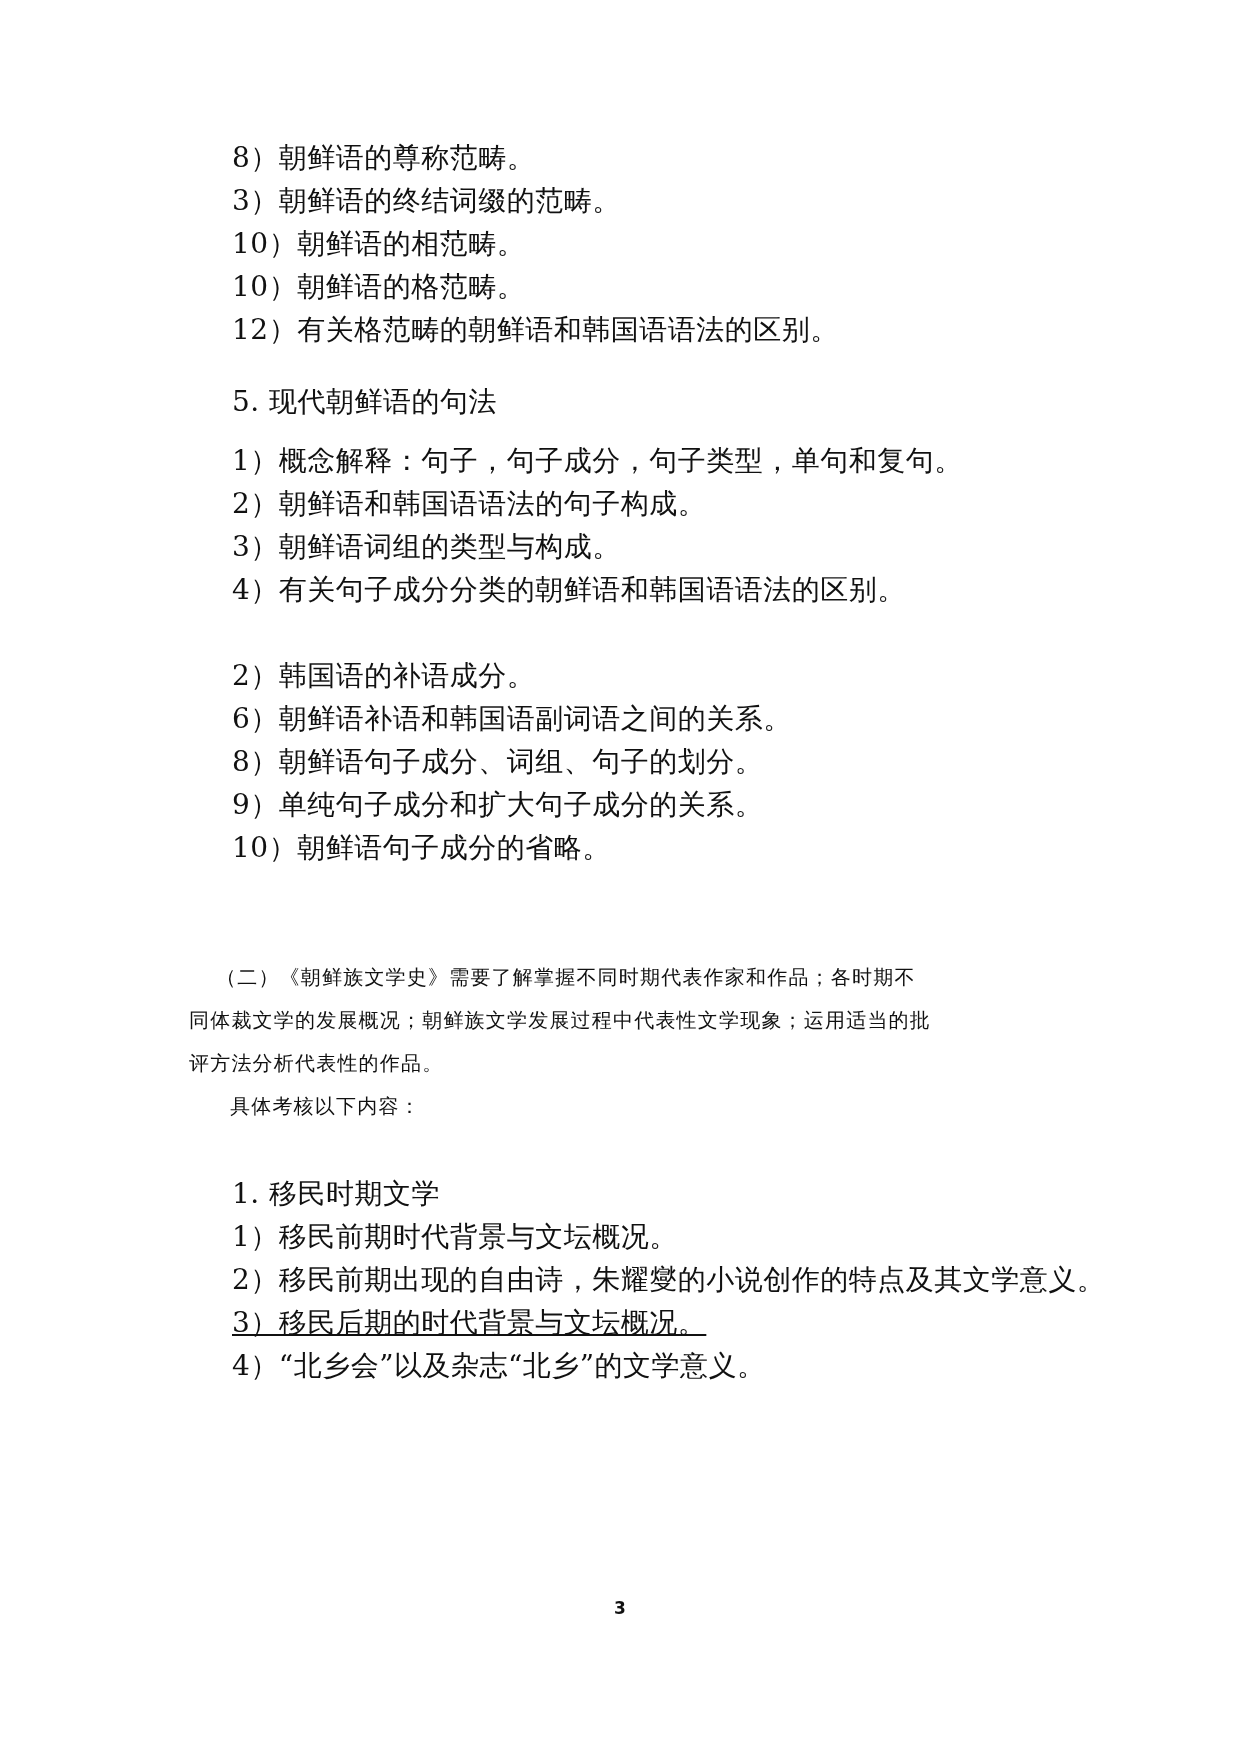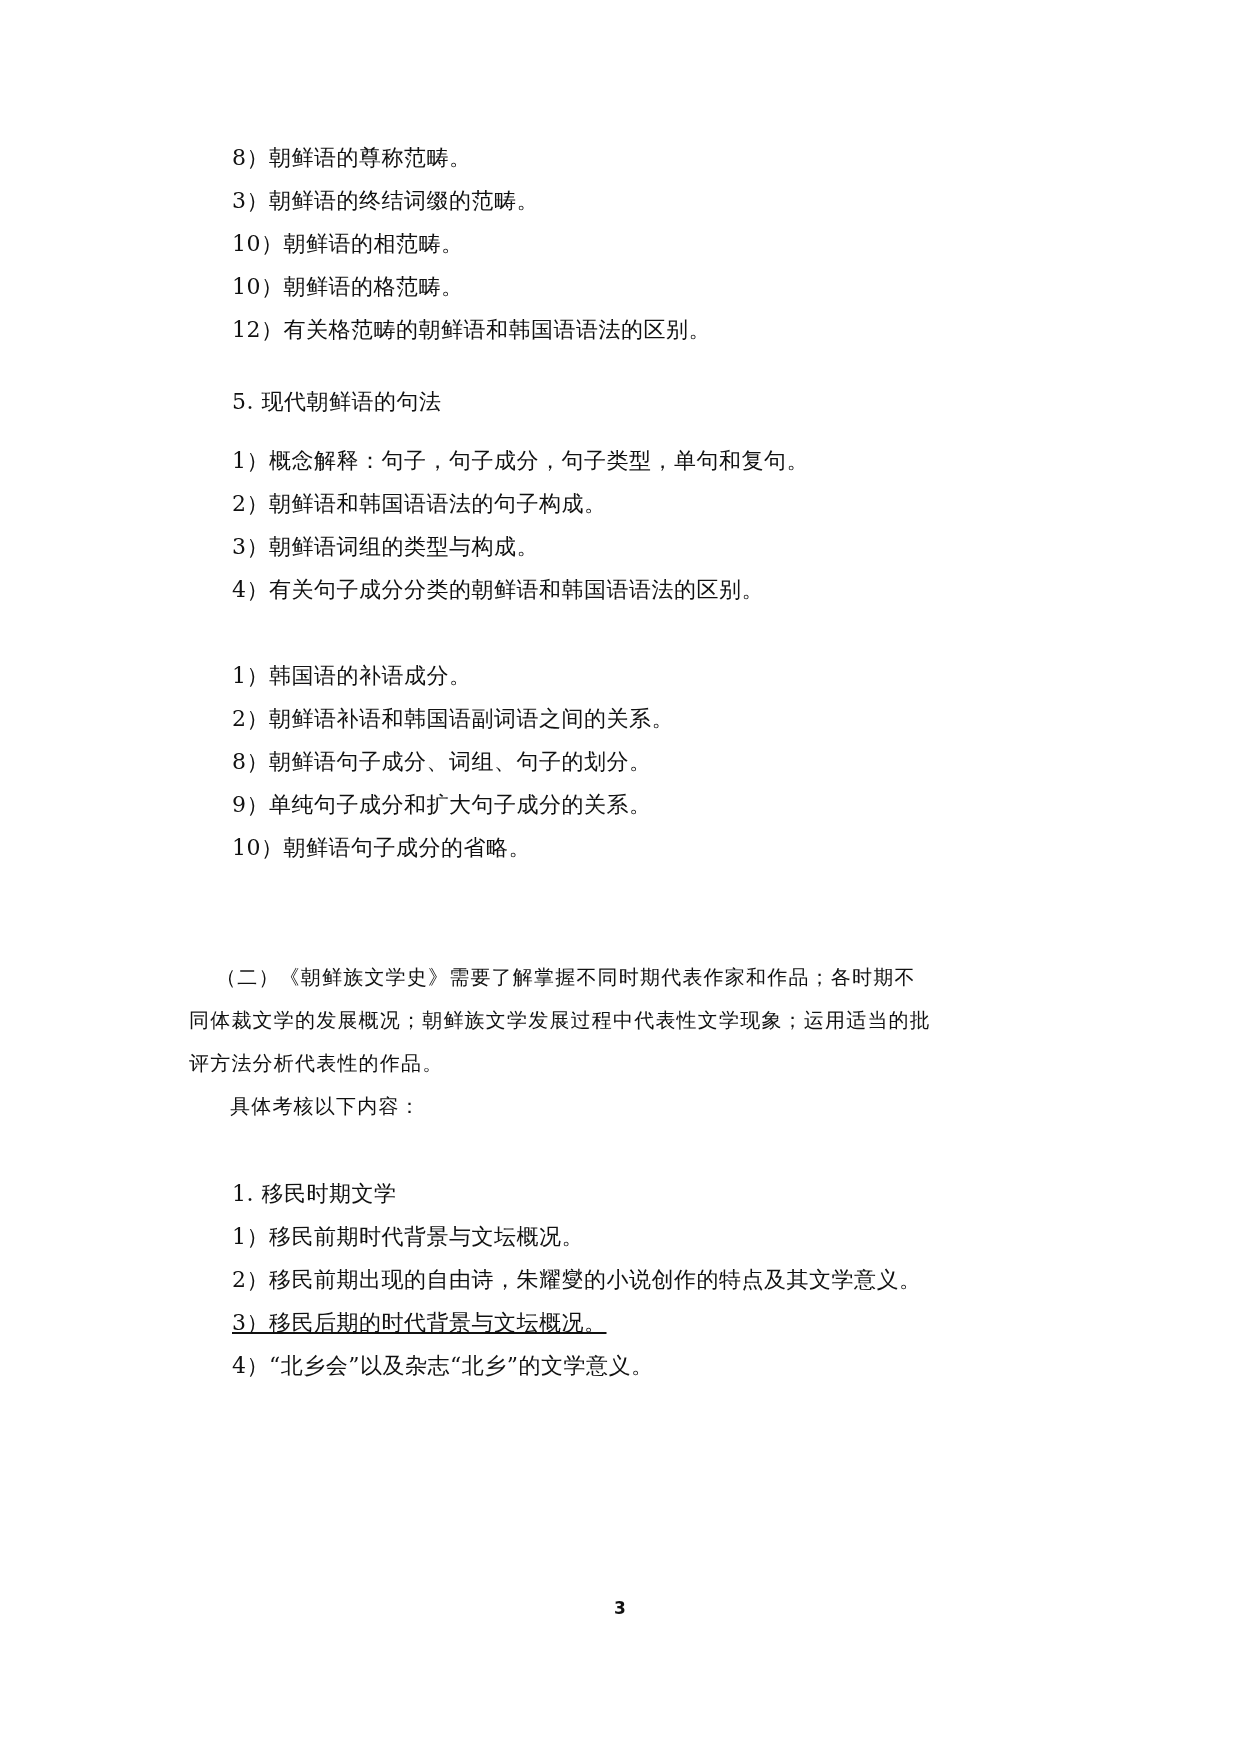--- a/index.html
+++ b/index.html
@@ -17,21 +17,21 @@
     }
     .page {
       position: absolute;
       left: 0; top: 0;
       width: 1240px; height: 1754px;
       background: #ffffff;
     }
     .line {
       position: absolute;
       left: 232px;
-      font-size: 22px;
+      font-size: 28px;
       line-height: 30px;
       white-space: nowrap;
       letter-spacing: 0.5px;
     }
     .para-line {
       position: absolute;
       font-size: 20px;
       line-height: 30px;
       white-space: nowrap;
       letter-spacing: 1.2px;
@@ -56,22 +56,22 @@
   <div class="line" style="top:186px;">3）朝鲜语的终结词缀的范畴。</div>
   <div class="line" style="top:229px;">10）朝鲜语的相范畴。</div>
   <div class="line" style="top:272px;">10）朝鲜语的格范畴。</div>
   <div class="line" style="top:315px;">12）有关格范畴的朝鲜语和韩国语语法的区别。</div>
 
   <div class="line" style="top:387px;">5. 现代朝鲜语的句法</div>
   <div class="line" style="top:446px;">1）概念解释：句子，句子成分，句子类型，单句和复句。</div>
   <div class="line" style="top:489px;">2）朝鲜语和韩国语语法的句子构成。</div>
   <div class="line" style="top:532px;">3）朝鲜语词组的类型与构成。</div>
   <div class="line" style="top:575px;">4）有关句子成分分类的朝鲜语和韩国语语法的区别。</div>
-  <div class="line" style="top:661px;">1）韩国语的补语成分。</div>
-  <div class="line" style="top:704px;">2）朝鲜语补语和韩国语副词语之间的关系。</div>
+  <div class="line" style="top:661px;">2）韩国语的补语成分。</div>
+  <div class="line" style="top:704px;">6）朝鲜语补语和韩国语副词语之间的关系。</div>
   <div class="line" style="top:747px;">8）朝鲜语句子成分、词组、句子的划分。</div>
   <div class="line" style="top:790px;">9）单纯句子成分和扩大句子成分的关系。</div>
   <div class="line" style="top:833px;">10）朝鲜语句子成分的省略。</div>
 
   <div class="para-line" style="left:216px; top:962px;">（二）《朝鲜族文学史》需要了解掌握不同时期代表作家和作品；各时期不</div>
   <div class="para-line" style="left:189px; top:1005px;">同体裁文学的发展概况；朝鲜族文学发展过程中代表性文学现象；运用适当的批</div>
   <div class="para-line" style="left:189px; top:1048px;">评方法分析代表性的作品。</div>
   <div class="para-line" style="left:230px; top:1091px;">具体考核以下内容：</div>
 
   <div class="line" style="top:1179px;">1. 移民时期文学</div>

